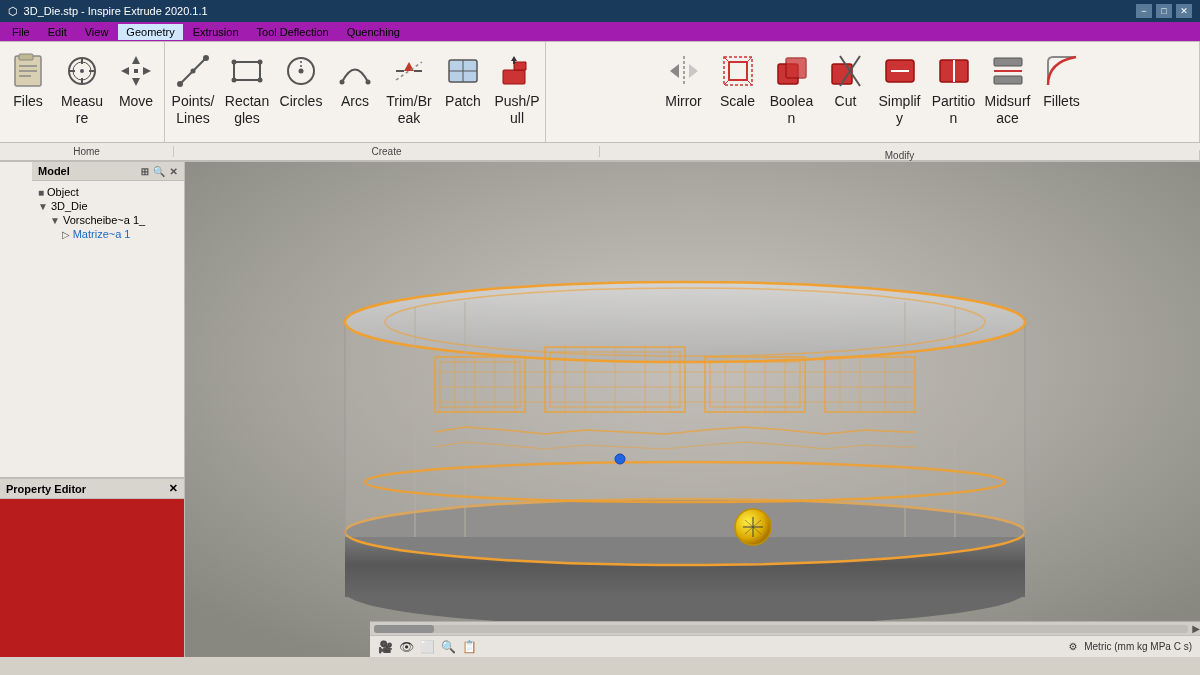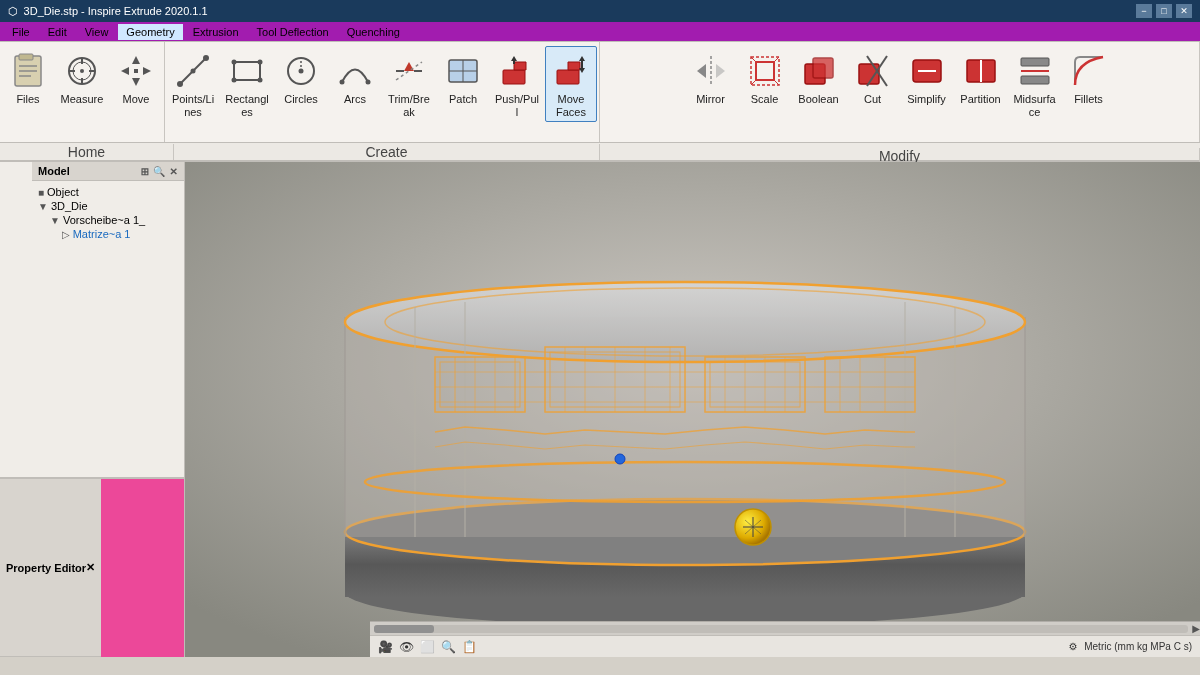--- a/index.html
+++ b/index.html
@@ -95,40 +95,40 @@
     .tool-icon {
       width: 40px;
       height: 40px;
       display: flex;
       align-items: center;
       justify-content: center;
       font-size: 20px;
     }
     .tool-icon svg { width: 38px; height: 38px; }
     .tool-label {
-      font-size: 11px;
+      font-size: 14px;
       text-align: center;
       color: #222;
       line-height: 1.2;
       word-break: break-word;
     }
 
     
     #toolbar-labels {
       display: flex;
       background: #ece9e4;
       border-top: 1px solid #c0bdb8;
       height: 18px;
       align-items: center;
     }
     .group-label-area {
       display: flex;
       align-items: center;
       justify-content: center;
-      font-size: 14px;
+      font-size: 10px;
       color: #444;
       border-right: 1px solid #c8c5c0;
     }
 
     
     #main-layout {
       display: flex;
       height: calc(675px - 22px - 20px - 120px - 18px);
     }
 
@@ -173,23 +173,23 @@
     }
     .tree-indent { margin-left: 12px; }
     .tree-indent2 { margin-left: 24px; }
     .tree-icon { font-size: 10px; color: #555; }
     .tree-label { font-size: 11px; color: #000; }
     .tree-label.blue { color: #1a6abf; }
 
     #property-editor {
       height: 180px;
       border-top: 2px solid #c0bdb8;
-      background: #ec4899;
-      display: flex;
-      flex-direction: row;
+      background: #b91c1c;
+      display: flex;
+      flex-direction: column;
     }
     #pe-header {
       background: #d8d4ce;
       padding: 3px 6px;
       display: flex;
       align-items: center;
       justify-content: space-between;
       font-weight: bold;
       font-size: 11px;
       border-bottom: 1px solid #c0bdb8;
@@ -407,32 +407,20 @@
         <div class="tool-btn">
           <div class="tool-icon">
             <svg viewBox="0 0 38 38">
               <rect x="5" y="18" width="22" height="14" rx="1" fill="#cc3333" stroke="#991111" stroke-width="1"></rect>
               <polygon points="16,18 16,10 28,10 28,18" fill="#cc3333" stroke="#991111" stroke-width="1"></polygon>
               <line x1="16" y1="6" x2="16" y2="12" stroke="#333" stroke-width="2"></line>
               <polygon points="16,4 19,9 13,9" fill="#333"></polygon>
             </svg>
           </div>
           <span class="tool-label">Push/Pull</span>
-        </div>
-        <div class="tool-btn" style="background:#d8eaf8;border-color:#4080c0;">
-          <div class="tool-icon">
-            <svg viewBox="0 0 38 38">
-              <rect x="5" y="18" width="22" height="14" rx="1" fill="#cc3333" stroke="#991111" stroke-width="1"></rect>
-              <polygon points="16,18 16,10 28,10 28,18" fill="#cc3333" stroke="#991111" stroke-width="1"></polygon>
-              <line x1="30" y1="19" x2="30" y2="6" stroke="#333" stroke-width="2"></line>
-              <polygon points="30,4 27,9 33,9" fill="#333"></polygon>
-              <polygon points="30,21 27,16 33,16" fill="#333"></polygon>
-            </svg>
-          </div>
-          <span class="tool-label">Move Faces</span>
         </div>
       </div>
     </div>
 
     <div class="toolbar-group" style="flex:1;">
       <div class="toolbar-items">
         <div class="tool-btn">
           <div class="tool-icon">
             <svg viewBox="0 0 38 38">
               <line x1="19" y1="4" x2="19" y2="34" stroke="#888" stroke-width="1.5" stroke-dasharray="3,2"></line>

